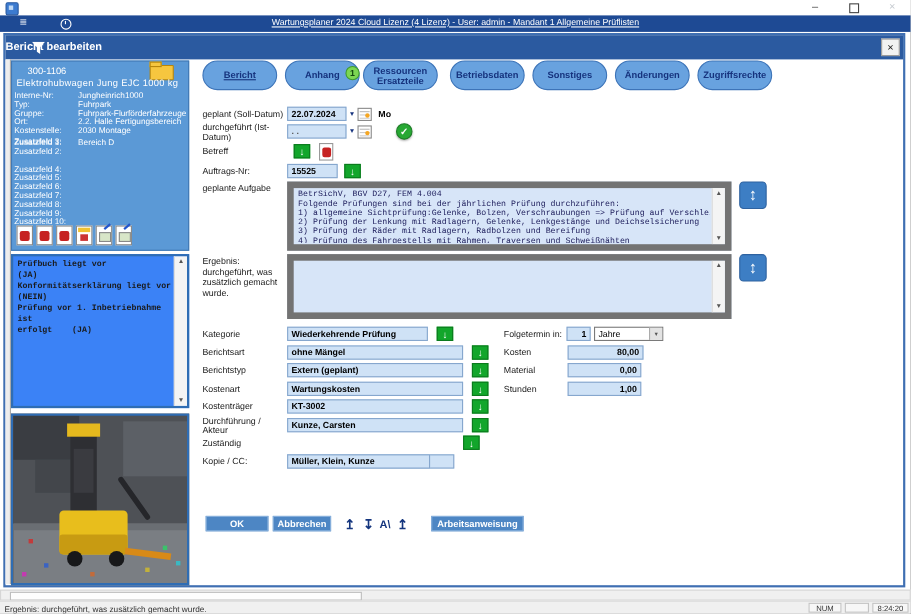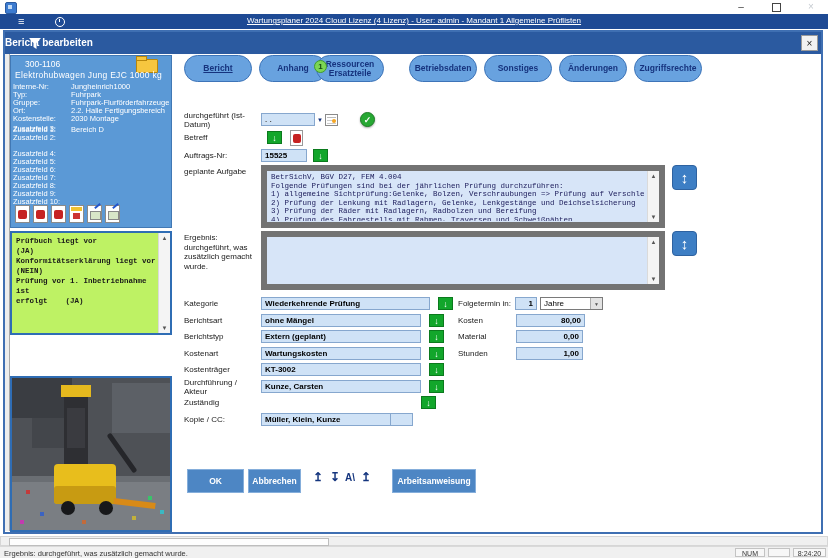--- a/index.html
+++ b/index.html
@@ -33,21 +33,21 @@
   .folder i{position:absolute;left:-1px;top:-4px;width:9px;height:3px;background:#F6C63F;border:1px solid #B8860B;display:block;}
   .srow{position:absolute;left:2px;width:158px;height:8px;font-size:7.5px;line-height:8px;white-space:nowrap;}
   .srow .v{position:absolute;left:58px;}
   .side-icons{position:absolute;left:4px;top:149px;height:20px;}
   .mini{position:absolute;top:0;width:15px;height:18px;background:#fff;border:1px solid #8a8a8a;box-sizing:border-box;}
   .mini.pdf::after{content:"";position:absolute;left:2px;top:4px;width:9px;height:9px;background:#C62222;border-radius:2px;}
   .mini.cal::before{content:"";position:absolute;left:1px;top:1px;right:1px;height:4px;background:#F2C230;}
   .mini.cal::after{content:"";position:absolute;left:3px;bottom:3px;width:7px;height:6px;background:#CC3333;}
   .mini.sign::before{content:"";position:absolute;left:2px;top:5px;width:9px;height:7px;background:#D8E6C8;border:1px solid #888;}
   .mini.sign::after{content:"";position:absolute;right:0px;top:-1px;width:7px;height:2px;background:#2255CC;transform:rotate(-40deg);}
-  .notes-box{position:absolute;left:10px;top:231px;width:162px;height:104px;background:#bef264;border:2px solid #2F6DB4;box-sizing:border-box;}
+  .notes-box{position:absolute;left:10px;top:231px;width:162px;height:140px;background:#3b82f6;border:2px solid #2F6DB4;box-sizing:border-box;}
   .notes-box pre{margin:0;position:absolute;left:4px;top:3px;right:13px;font-family:"Liberation Mono",monospace;
                  font-size:7.5px;line-height:10px;font-weight:bold;color:#1a1a1a;white-space:pre-wrap;}
   .vscroll{position:absolute;right:0;top:0;bottom:0;width:11px;background:#F4F4F4;border-left:1px solid #DADADA;}
   .vscroll .up,.vscroll .dn{position:absolute;left:0;width:11px;height:10px;font-size:6px;color:#555;text-align:center;line-height:10px;}
   .vscroll .up{top:0;} .vscroll .dn{bottom:0;}
   .photo-box{position:absolute;left:10px;top:376px;width:162px;height:156px;border:2px solid #2F6DB4;box-sizing:border-box;background:#45484D;}
   
   .tab{position:absolute;top:55px;height:27px;width:68px;background:#68A2DF;border:1px solid #3D74B8;border-radius:14px;
        color:#16337E;font-weight:bold;font-size:8.5px;display:flex;align-items:center;justify-content:center;text-align:center;
        box-sizing:border-box;line-height:9px;padding:0 3px;}
@@ -75,21 +75,21 @@
   .ta pre{margin:0;position:absolute;left:4px;top:2px;right:14px;font-family:"Liberation Mono",monospace;font-size:7.5px;
           line-height:8.5px;color:#20205E;white-space:pre;overflow:hidden;bottom:1px;}
   .blue-btn{position:absolute;width:25px;height:25px;background:#3D7EC4;border:1px solid #2E62A0;border-radius:4px;color:#fff;
             font-size:15px;font-weight:bold;display:flex;align-items:center;justify-content:center;box-sizing:border-box;}
   .numbox{background:#CFE2F6;border:1px solid #86A7CE;font-weight:bold;font-size:8px;color:#000;height:13px;box-sizing:border-box;
           display:flex;align-items:center;justify-content:flex-end;padding:0 3px;flex:none;}
   .combo{background:#fff;border:1px solid #7A7A7A;height:13px;box-sizing:border-box;display:flex;align-items:center;flex:none;position:relative;}
   .combo .val{font-size:8px;padding-left:3px;}
   .combo .btn{position:absolute;right:0;top:0;bottom:0;width:11px;background:#E3E3E3;border-left:1px solid #ABABAB;font-size:5px;color:#555;
               display:flex;align-items:center;justify-content:center;}
-  .btn-blue{position:absolute;height:24px;background:#4D86C4;border:1px solid #85AEDB;color:#fff;font-size:8.5px;font-weight:bold;
+  .btn-blue{position:absolute;height:14px;background:#4D86C4;border:1px solid #85AEDB;color:#fff;font-size:8.5px;font-weight:bold;
             display:flex;align-items:center;justify-content:center;box-sizing:border-box;}
   .toolico{position:absolute;top:469px;font-size:12px;font-weight:bold;color:#14357E;height:16px;display:flex;align-items:center;}
   
   .hscroll{position:absolute;left:0;top:536px;width:828px;height:10px;background:#F0F0F0;border:1px solid #D6D6D6;box-sizing:border-box;}
   .hthumb{position:absolute;left:8px;top:1px;width:318px;height:6px;background:#FDFDFD;border:1px solid #BDBDBD;}
   .statusbar{position:absolute;left:0;top:546px;width:828px;height:12px;background:#F0F0F0;border-top:1px solid #D9D9D9;
              font-size:7.5px;color:#333;box-sizing:border-box;}
   .statusbar .msg{position:absolute;left:4px;top:2px;}
   .sbox{position:absolute;top:1px;height:9px;border:1px solid #C3C3C3;background:#F7F7F7;font-size:7px;color:#333;text-align:center;line-height:9px;box-sizing:border-box;}
 </style>
@@ -197,37 +197,44 @@
       <rect x="148" y="132" width="4" height="4" fill="#3BB8C2"></rect>
     </svg>
   </div>
 
   <div class="tab active" style="left:184px;">
       <span>Bericht</span>
     </div>
   <div class="tab" style="left:259px;">
       <span>Anhang</span>
     </div>
-  <div class="tab" style="left:316px;align-items:center;">
+  <div class="tab" style="left:330px;align-items:center;">
       <span>Ressourcen Ersatzteile</span>
     </div>
   <div class="tab" style="left:409px;">
       <span>Betriebsdaten</span>
     </div>
   <div class="tab" style="left:484px;">
       <span>Sonstiges</span>
     </div>
   <div class="tab" style="left:559px;">
       <span>Änderungen</span>
     </div>
   <div class="tab" style="left:634px;">
       <span>Zugriffsrechte</span>
     </div>
   <div class="badge">1</div>
 
+  <div class="frow" style="left:184px;top:97px;">
+    <span class="lbl">geplant (Soll-Datum)</span>
+    <div class="field" style="width:54px;">22.07.2024</div>
+    <span class="ddarrow">▼</span>
+    <div class="cal-btn"></div>
+    <span class="day">Mo</span>
+  </div>
   <div class="frow" style="left:184px;top:113px;">
     <span class="lbl">durchgeführt (Ist-Datum)</span>
     <div class="field" style="width:54px;color:#555;">.  .</div>
     <span class="ddarrow">▼</span>
     <div class="cal-btn"></div>
     <div class="checkc" style="margin-left:22px;">✓</div>
   </div>
 
   <div class="frow" style="left:184px;top:131px;">
     <span class="lbl">Betreff</span>
@@ -261,21 +268,21 @@
     <pre></pre>
     <div class="vscroll">
       <div class="up">▲</div>
       <div class="dn">▼</div>
     </div>
   </div>
   <div class="blue-btn" style="left:672px;top:231px;">↕</div>
 
   <div class="frow" style="left:184px;top:297px;">
     <span class="lbl">Kategorie</span>
-    <div class="field" style="width:169px;">Wiederkehrende Prüfung</div>
+    <div class="field" style="width:128px;">Wiederkehrende Prüfung</div>
     <div class="green-btn" style="margin-left:8px;">↓</div>
   </div>
   <div class="frow" style="left:184px;top:314px;">
     <span class="lbl">Berichtsart</span>
     <div class="field" style="width:160px;">ohne Mängel</div>
     <div class="green-btn" style="margin-left:8px;">↓</div>
   </div>
   <div class="frow" style="left:184px;top:330px;">
     <span class="lbl">Berichtstyp</span>
     <div class="field" style="width:160px;">Extern (geplant)</div>

